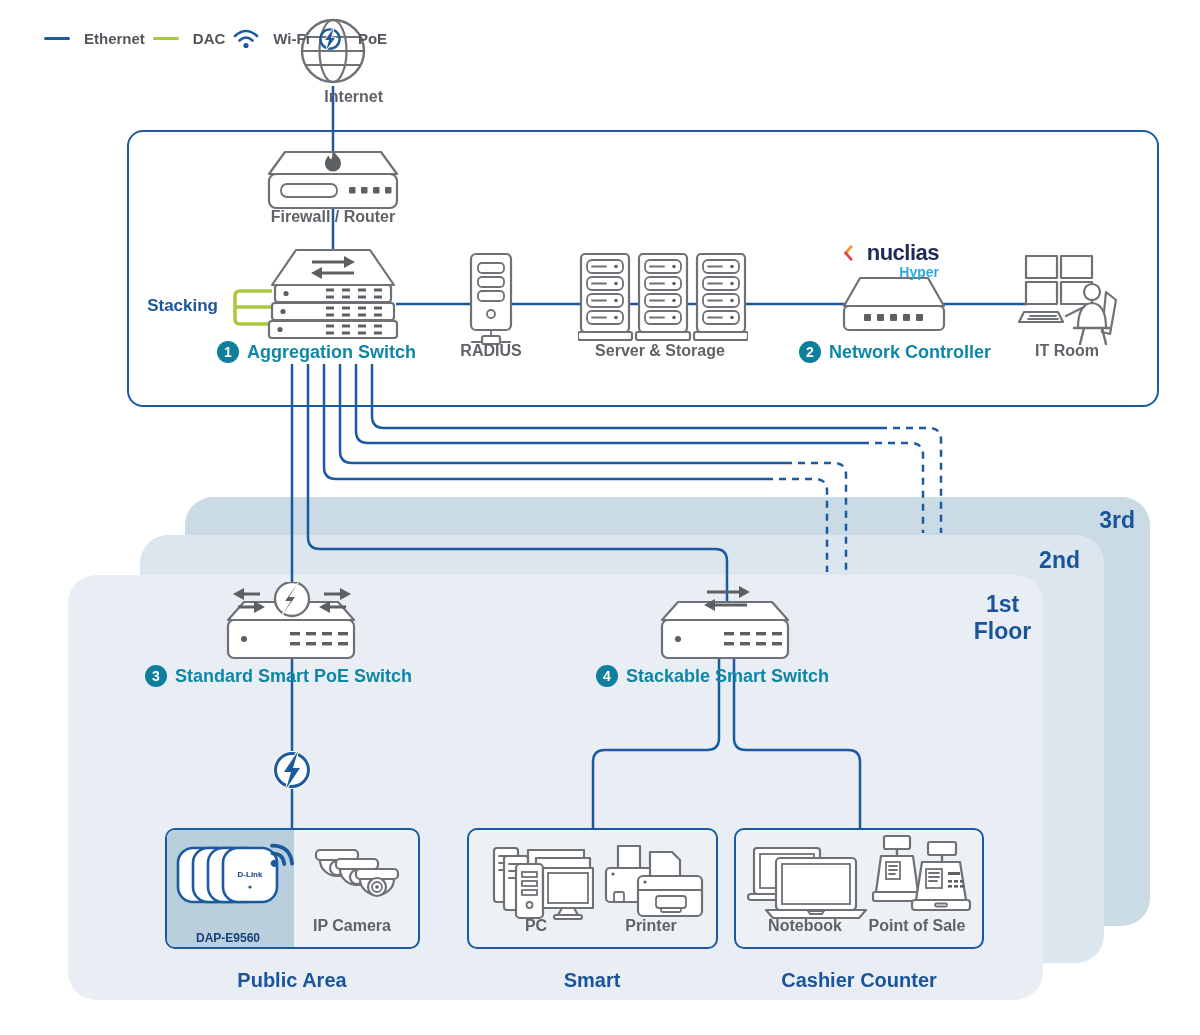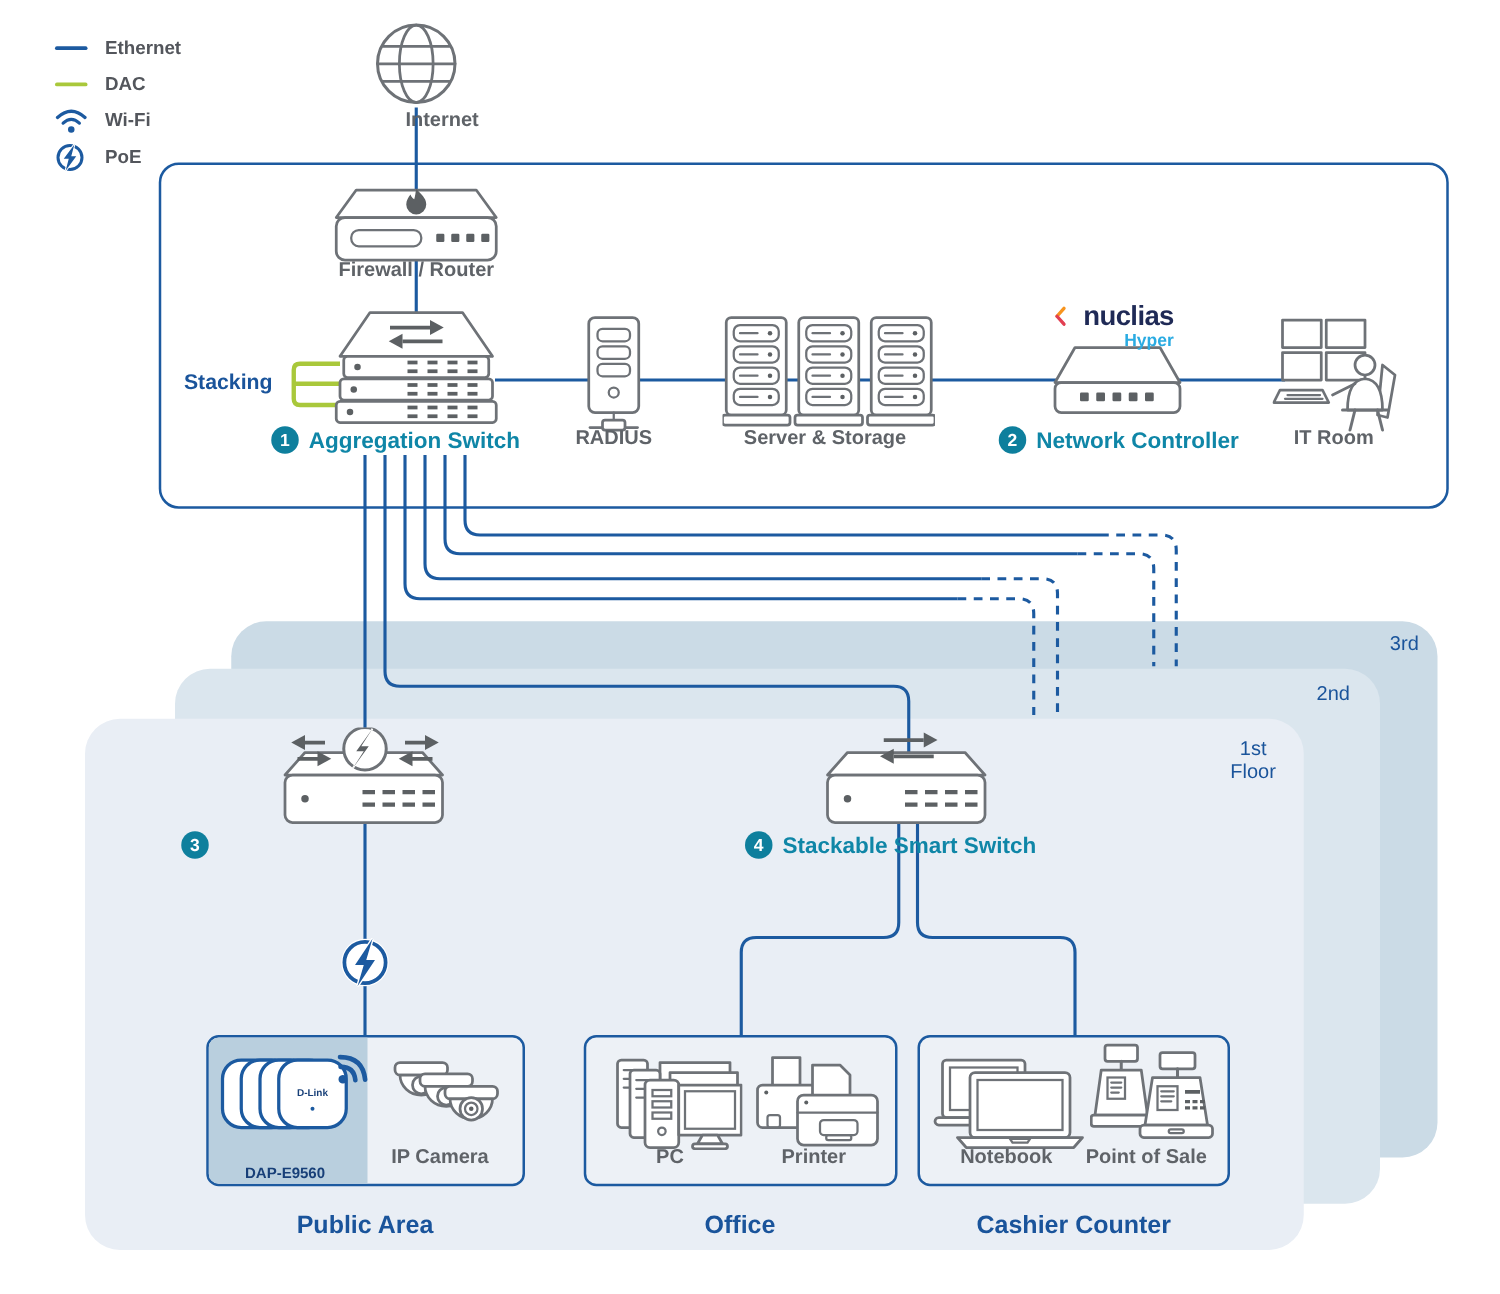--- a/index.html
+++ b/index.html
@@ -24,26 +24,26 @@
   .arr  { stroke:var(--icon-dark); stroke-width:3; fill:none; }
   .blu  { stroke:var(--line-blue); stroke-width:2.6; fill:#fff; stroke-linejoin:round; stroke-linecap:round; }
   .bluf { fill:var(--line-blue); stroke:none; }
   
   .devlabel { position:absolute; z-index:3; color:var(--gray-text); font-size:16px; font-weight:600; text-align:center; }
   .numlabel { position:absolute; z-index:3; display:flex; align-items:center; gap:8px;
     color:var(--teal-text); font-size:18px; font-weight:bold; white-space:nowrap; }
   .badge { width:22px; height:22px; border-radius:50%; background:var(--teal-badge); color:#fff;
     font-size:14px; font-weight:bold; display:flex; align-items:center; justify-content:center; flex:0 0 22px; }
   .caption { position:absolute; z-index:3; color:var(--dark-blue-text); font-size:20px; font-weight:bold; text-align:center; }
-  .floorlabel { position:absolute; z-index:3; color:var(--dark-blue-text); font-size:16px; font-weight:normal; }
+  .floorlabel { position:absolute; z-index:3; color:var(--dark-blue-text); font-size:23px; font-weight:bold; }
   .title { position:absolute; z-index:3; color:var(--dark-blue-text); font-size:20px; font-weight:bold; text-align:center; }
   .stacking { position:absolute; z-index:3; color:var(--dark-blue-text); font-size:17px; font-weight:bold; text-align:right; }
   .daplabel { position:absolute; z-index:3; color:var(--dap-navy); font-size:12px; font-weight:bold; text-align:center;margin-top:14px; }
   
-  .legend { position:absolute; left:44px; top:28px; z-index:3; display:flex; flex-direction:column; gap:8px; }
+  .legend { position:absolute; left:44px; top:28px; z-index:3; display:flex; flex-direction:row; gap:8px; }
   .lg-row { display:flex; align-items:center; gap:10px; height:21px; }
   .lg-ic  { width:30px; display:flex; align-items:center; justify-content:flex-start; }
   .lg-line { width:26px; height:3px; border-radius:2px; }
   .lg-label { color:var(--legend-text); font-size:15px; font-weight:600; }
   
   .logo { position:absolute; left:843px; top:242px; z-index:3; width:96px; }
   .logo-row { display:flex; align-items:center; gap:14px;justify-content:flex-end; }
   .logo-word { color:var(--navy-logo); font-size:22px; font-weight:800; letter-spacing:-0.5px; line-height:22px; }
   .logo-sub { color:var(--hyper-blue); font-size:14px; font-weight:600; text-align:right; margin-top:0px; }
   
@@ -321,20 +321,21 @@
       <rect class="df" x="88" y="50" width="10" height="3.4"></rect>
       <rect class="df" x="104" y="50" width="10" height="3.4"></rect>
       <rect class="df" x="120" y="50" width="10" height="3.4"></rect>
     <rect class="df" x="72" y="60" width="10" height="3.4"></rect>
       <rect class="df" x="88" y="60" width="10" height="3.4"></rect>
       <rect class="df" x="104" y="60" width="10" height="3.4"></rect>
       <rect class="df" x="120" y="60" width="10" height="3.4"></rect>
   </svg>
   <div class="numlabel" style="left:145px; top:665px;">
     <span class="badge">3</span>
+    <span>Standard Smart PoE Switch</span>
   </div>
 
   <svg class="icon" style="left:652px; top:582px;" width="150" height="80" viewBox="0 0 150 80">
     <polygon class="dev" points="26,20 120,20 136,38 10,38"></polygon>
     <rect class="dev" x="10" y="38" width="126" height="38" rx="6"></rect>
     <line x1="55" y1="10" x2="87" y2="10" class="arr"></line>
       <path class="df" d="M98,10 l-11,-6 v12 z"></path>
     <line x1="95" y1="23" x2="63" y2="23" class="arr"></line>
       <path class="df" d="M52,23 l11,-6 v12 z"></path>
     <circle class="df" cx="26" cy="57" r="3"></circle>
@@ -426,21 +427,21 @@
     <rect class="devthin" x="14" y="52" width="10" height="10" rx="2"></rect>
     <path class="dev" d="M50,36 V12 h22 l8,8 v16"></path>
     <rect class="dev" x="38" y="36" width="64" height="40" rx="5"></rect>
     <circle class="df" cx="45" cy="42" r="1.6"></circle>
     <line x1="38" y1="50" x2="102" y2="50" class="devthin"></line>
     <rect class="devthin" x="56" y="56" width="30" height="12" rx="3"></rect>
     <rect class="devthin" x="61" y="68" width="20" height="4" rx="1.5"></rect>
   </svg>
   <div class="devlabel" style="left:496px; top:917px; width:80px;">PC</div>
   <div class="devlabel" style="left:611px; top:917px; width:80px;">Printer</div>
-  <div class="caption" style="left:512px; top:969px; width:160px;">Office</div>
+  <div class="caption" style="left:512px; top:969px; width:160px;">Smart</div>
 
   <div class="areabox" style="left:734px; width:250px;"></div>
   <svg class="icon" style="left:746px; top:844px;" width="122" height="76" viewBox="0 0 122 76">
     <rect class="dev" x="8" y="4" width="66" height="46" rx="3"></rect>
     <rect class="devthin" x="14" y="10" width="54" height="34"></rect>
     <rect class="dev" x="2" y="50" width="78" height="6" rx="3"></rect>
     <rect class="dev" x="30" y="14" width="80" height="52" rx="4"></rect>
     <rect class="devthin" x="36" y="20" width="68" height="40"></rect>
     <polygon class="dev" points="20,66 120,66 113,74 27,74"></polygon>
     <path class="devthin" d="M62,67 h16 l-2,3 h-12 z"></path>

